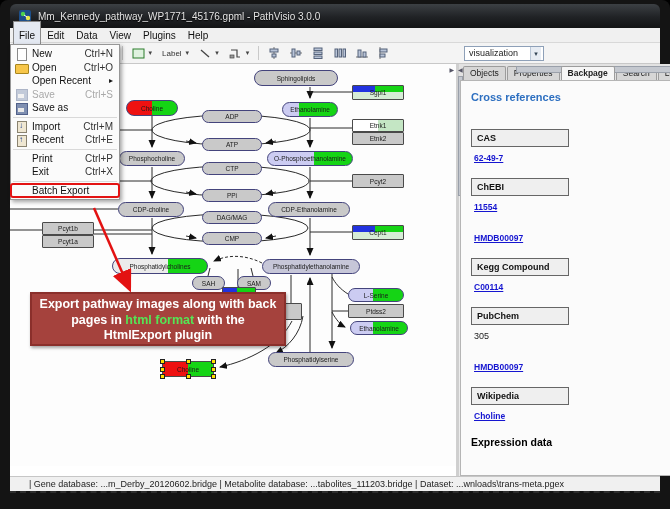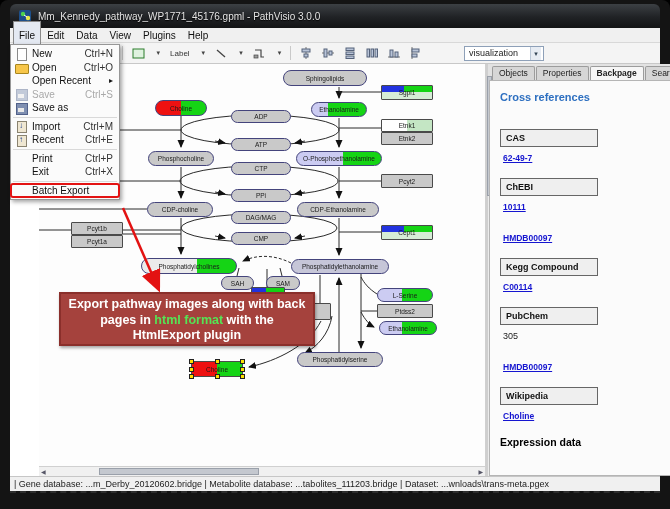--- a/index.html
+++ b/index.html
@@ -21,25 +21,25 @@
   .toolbar { height:21px; background:#f4f4f4; border-bottom:1px solid #c8c8c8;
              display:flex; align-items:center; font-size:9px; color:#222; gap:4px; padding:0 4px; }
   .tb-sep { width:1px; height:14px; background:#c9c9c9; margin:0 2px; }
   .combo { background:#fff; border:1px solid #8ea0b8; height:15px; display:flex;
            align-items:center; font-size:9px; padding:0 2px 0 4px; }
   .combo .arrowbox { margin-left:auto; width:11px; height:13px; background:#e7ecf3;
                      border-left:1px solid #b9c6d6; text-align:center; font-size:7px; line-height:13px; color:#345; }
   .zoom-combo { width:72px; }
   .vis-combo  { width:80px; margin-left:auto; margin-right:112px; }
   .tbtn { height:17px; min-width:17px; display:flex; align-items:center; justify-content:center;
-          gap:12px; border:1px solid transparent; border-radius:2px; padding:12px 2px; color:#333; }
+          gap:4px; border:1px solid transparent; border-radius:2px; padding:12px 2px; color:#333; }
   .caret { font-size:7px; color:#444; }
   
   .main { display:flex; height:412px; background:#fff; }
-  .canvas-col { width:446px; display:flex; flex-direction:column;margin-left:29px; }
+  .canvas-col { width:446px; display:flex; flex-direction:row; }
   .canvas { position:relative; width:446px; height:402px; background:#fdfdfd; overflow:hidden; }
   .edges { position:absolute; left:0; top:0; z-index:1; }
   
   .node { position:absolute; z-index:5; display:flex; align-items:center; justify-content:center;
           font-size:6.5px; color:#1a1a1a; border:1px solid #44447c; overflow:visible;
           white-space:nowrap; }
   .node.pill { border-radius:8px; }
   .node.rect { border-radius:1px; border-color:#4a4a4a; }
   .node .lbl { position:relative; z-index:3; }
   .genebox .toprow { position:absolute; left:0; top:0; width:100%; height:45%; z-index:1; }
@@ -96,21 +96,21 @@
                       width:10px; height:10px; background:#7f8fb1; border:1px solid #51618a; }
   .save-icon::after, .save-as-icon::after { content:""; position:absolute; left:4px; top:6px;
                       width:6px; height:4px; background:#e8e8e8; }
   .save-icon { opacity:.45; }
   .import-icon::before, .export-icon::before { content:""; position:absolute; left:3px; top:1px;
                       width:8px; height:10px; background:#efe7d2; border:1px solid #8a8370; }
   .import-icon::after { content:"\2193"; position:absolute; left:5px; top:1px; font-size:8px; color:#1b3f8f; }
   .export-icon::after { content:"\2191"; position:absolute; left:5px; top:1px; font-size:8px; color:#1b3f8f; }
   
   .statusbar { height:15px; background:#f0f0f0; border-top:1px solid #c6c6c6;
-               font-size:9px; color:#222; display:flex; align-items:center; padding:0 4px;
+               font-size:9px; color:#222; display:flex; align-items:center; padding:0 19px;
                white-space:nowrap; overflow:hidden; }
   .bottom-edge { height:18px; background:#141414; border-top:2px dashed #2d2d2d; }
   svg.icon12 { display:block; }
 </style>
 </head>
 <body>
 
 <div class="frame">
 
   <div class="titlebar">
@@ -403,21 +403,21 @@
           <div class="tab">Properties</div>
           <div class="tab active">Backpage</div>
           <div class="tab">Search</div>
           <div class="tab">Legend</div>
         </div>
       <div class="panel">
         <div class="panel-inner">
           <div class="crossref-title">Cross references</div>
           <div id="xrefs">
               <div class="xref"><div class="xref-box">CAS</div><a class="xref-id" href="#">62-49-7</a></div>
-              <div class="xref"><div class="xref-box">ChEBI</div><a class="xref-id" href="#">10111</a></div>
+              <div class="xref"><div class="xref-box">ChEBI</div><a class="xref-id" href="#">11554</a></div>
               <div class="xref"><a class="xref-id" href="#">HMDB00097</a></div>
               <div class="xref"><div class="xref-box">Kegg Compound</div><a class="xref-id" href="#">C00114</a></div>
               <div class="xref"><div class="xref-box">PubChem</div><span class="xref-id plain">305</span></div>
               <div class="xref"><a class="xref-id" href="#">HMDB00097</a></div>
               <div class="xref"><div class="xref-box">Wikipedia</div><a class="xref-id" href="#">Choline</a></div>
             </div>
           <div class="expr-title">Expression data</div>
         </div>
 
       </div>

